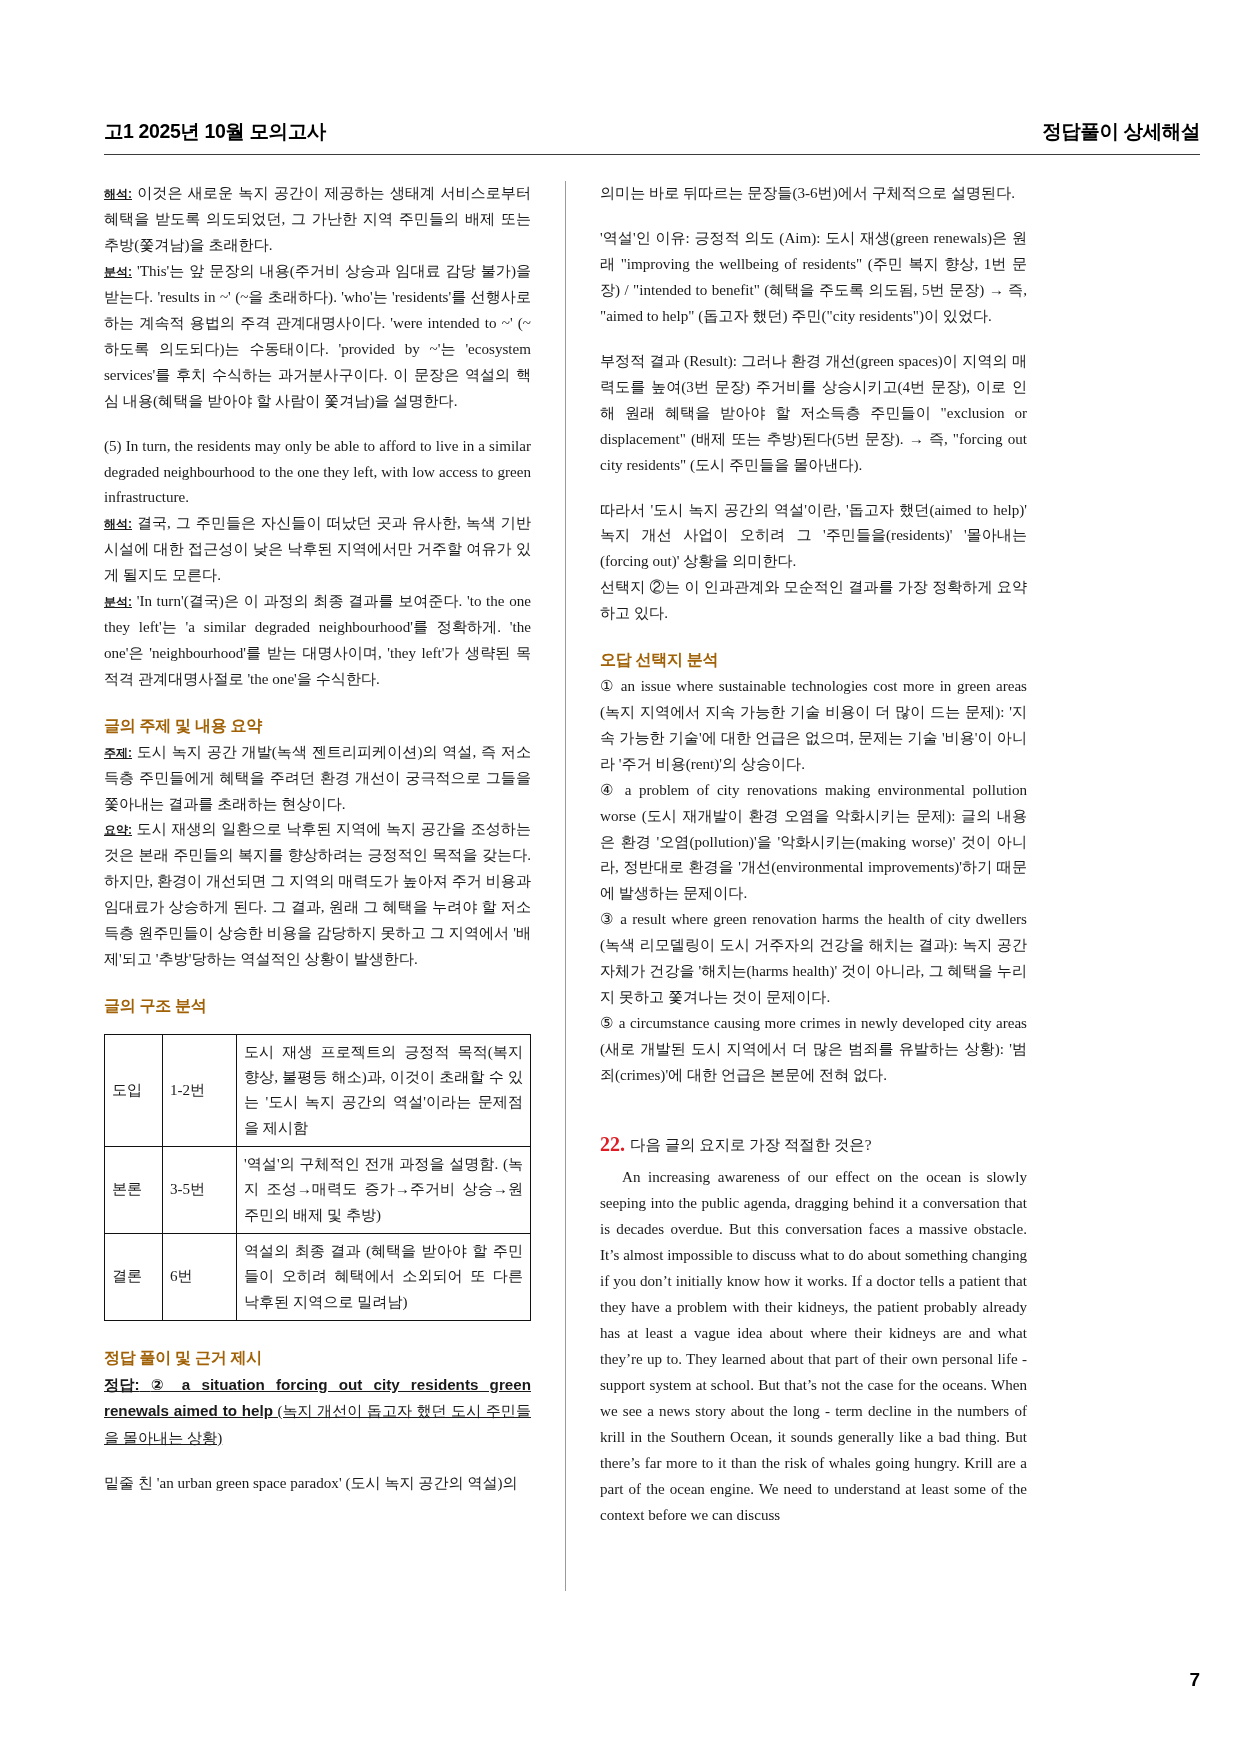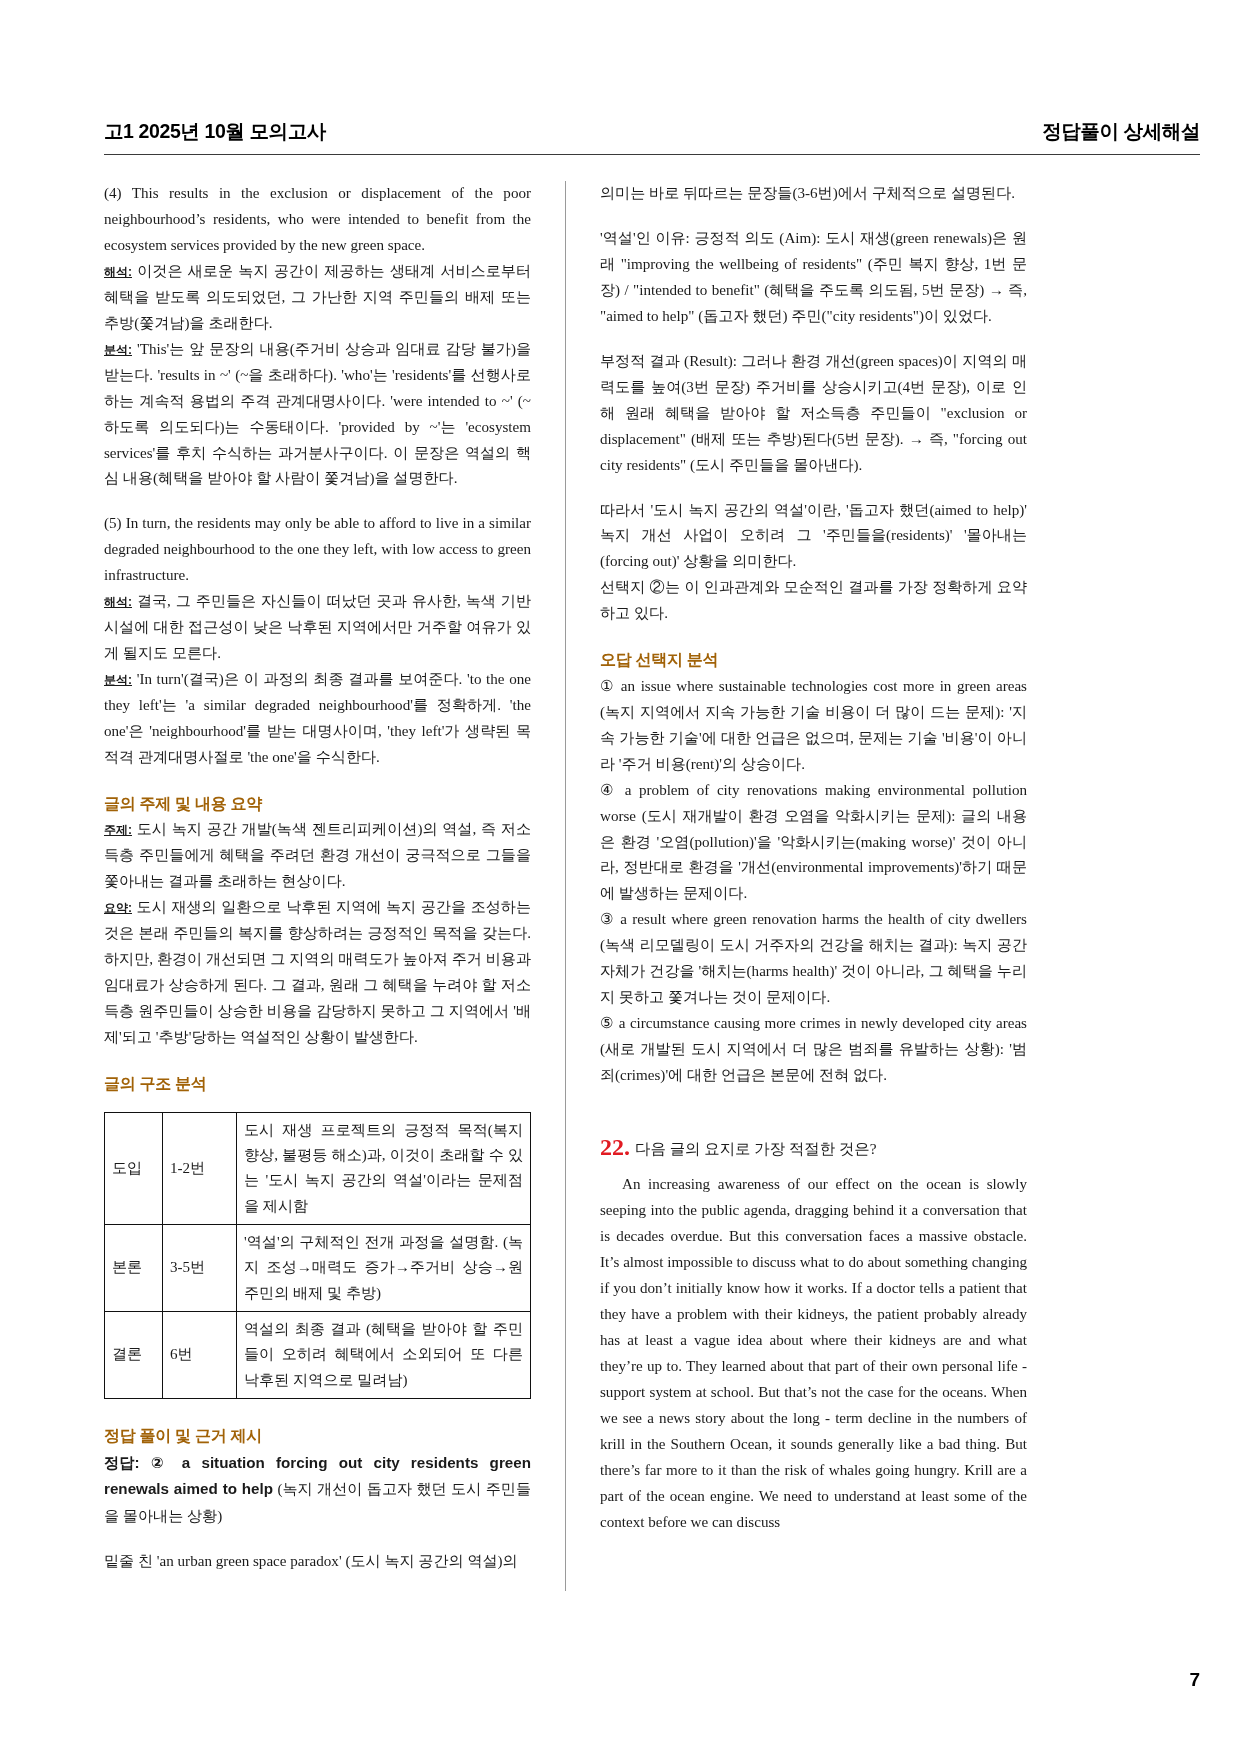--- a/index.html
+++ b/index.html
@@ -74,21 +74,21 @@
 
   .sec-head {
     font-family: "Liberation Sans", "DejaVu Sans", sans-serif;
     font-weight: bold;
     font-size: 16px;
     letter-spacing: -0.3px;
     margin: 0;
     color: #a16207;
   }
 
-  .answer-line { font-family: "Liberation Sans","DejaVu Sans",sans-serif; font-weight:bold; font-size:15.2px; }
+  .answer-line { font-family: "Liberation Sans","DejaVu Sans",sans-serif; font-weight:bold; font-size:15.2px;text-decoration:underline; }
   .answer-line .ko-note { font-family:"Liberation Serif","DejaVu Serif",serif; font-weight:normal; font-size:15.1px; }
 
   
   table.struct {
     border-collapse: collapse;
     width: 100%;
     margin-top: 14px;
     margin-bottom: 4px;
     font-size: 15.1px;
     line-height: 1.68;
@@ -99,21 +99,21 @@
     vertical-align: middle;
   }
   table.struct td.c1 { width: 58px; text-align: left; white-space: nowrap; }
   table.struct td.c2 { width: 74px; text-align: left; white-space: nowrap; }
   table.struct td.c3 { text-align: justify; text-justify: inter-word; }
 
   
   .qnum {
     color: #e11b22;
     font-weight: bold;
-    font-size: 24px;
+    font-size: 20px;
     font-family: "Liberation Serif","DejaVu Serif",serif;
     margin-right: 5px;
     vertical-align: -1px;
   }
   .qprompt { font-size: 15.4px; }
   .passage { text-indent: 22px; margin-top: 4px; }
 
   
   .folio {
     position: absolute;
@@ -133,21 +133,20 @@
   <div class="masthead">
     <div>고1 2025년 10월 모의고사</div>
     <div>정답풀이 상세해설</div>
   </div>
   <div class="masthead-rule"></div>
 
   <div class="columns">
 
     <div class="col col-left">
 
-      <p class="en">(4) This results in the exclusion or displacement of the poor neighbourhood’s residents, who were intended to benefit from the ecosystem services provided by the new green space.</p>
       <p class="kr"><span class="lead">해석:</span><span> 이것은 새로운 녹지 공간이 제공하는 생태계 서비스로부터 혜택을 받도록 의도되었던, 그 가난한 지역 주민들의 배제 또는 추방(쫓겨남)을 초래한다.</span></p>
       <p class="kr"><span class="lead">분석:</span><span> 'This'는 앞 문장의 내용(주거비 상승과 임대료 감당 불가)을 받는다. 'results in ~' (~을 초래하다). 'who'는 'residents'를 선행사로 하는 계속적 용법의 주격 관계대명사이다. 'were intended to ~' (~하도록 의도되다)는 수동태이다. 'provided by ~'는 'ecosystem services'를 후치 수식하는 과거분사구이다. 이 문장은 역설의 핵심 내용(혜택을 받아야 할 사람이 쫓겨남)을 설명한다.</span></p>
 
       <div class="blank"></div>
 
       <p class="en">(5) In turn, the residents may only be able to afford to live in a similar degraded neighbourhood to the one they left, with low access to green infrastructure.</p>
       <p class="kr"><span class="lead">해석:</span><span> 결국, 그 주민들은 자신들이 떠났던 곳과 유사한, 녹색 기반 시설에 대한 접근성이 낮은 낙후된 지역에서만 거주할 여유가 있게 될지도 모른다.</span></p>
       <p class="kr"><span class="lead">분석:</span><span> 'In turn'(결국)은 이 과정의 최종 결과를 보여준다. 'to the one they left'는 'a similar degraded neighbourhood'를 정확하게. 'the one'은 'neighbourhood'를 받는 대명사이며, 'they left'가 생략된 목적격 관계대명사절로 'the one'을 수식한다.</span></p>
 
       <div class="blank"></div>

